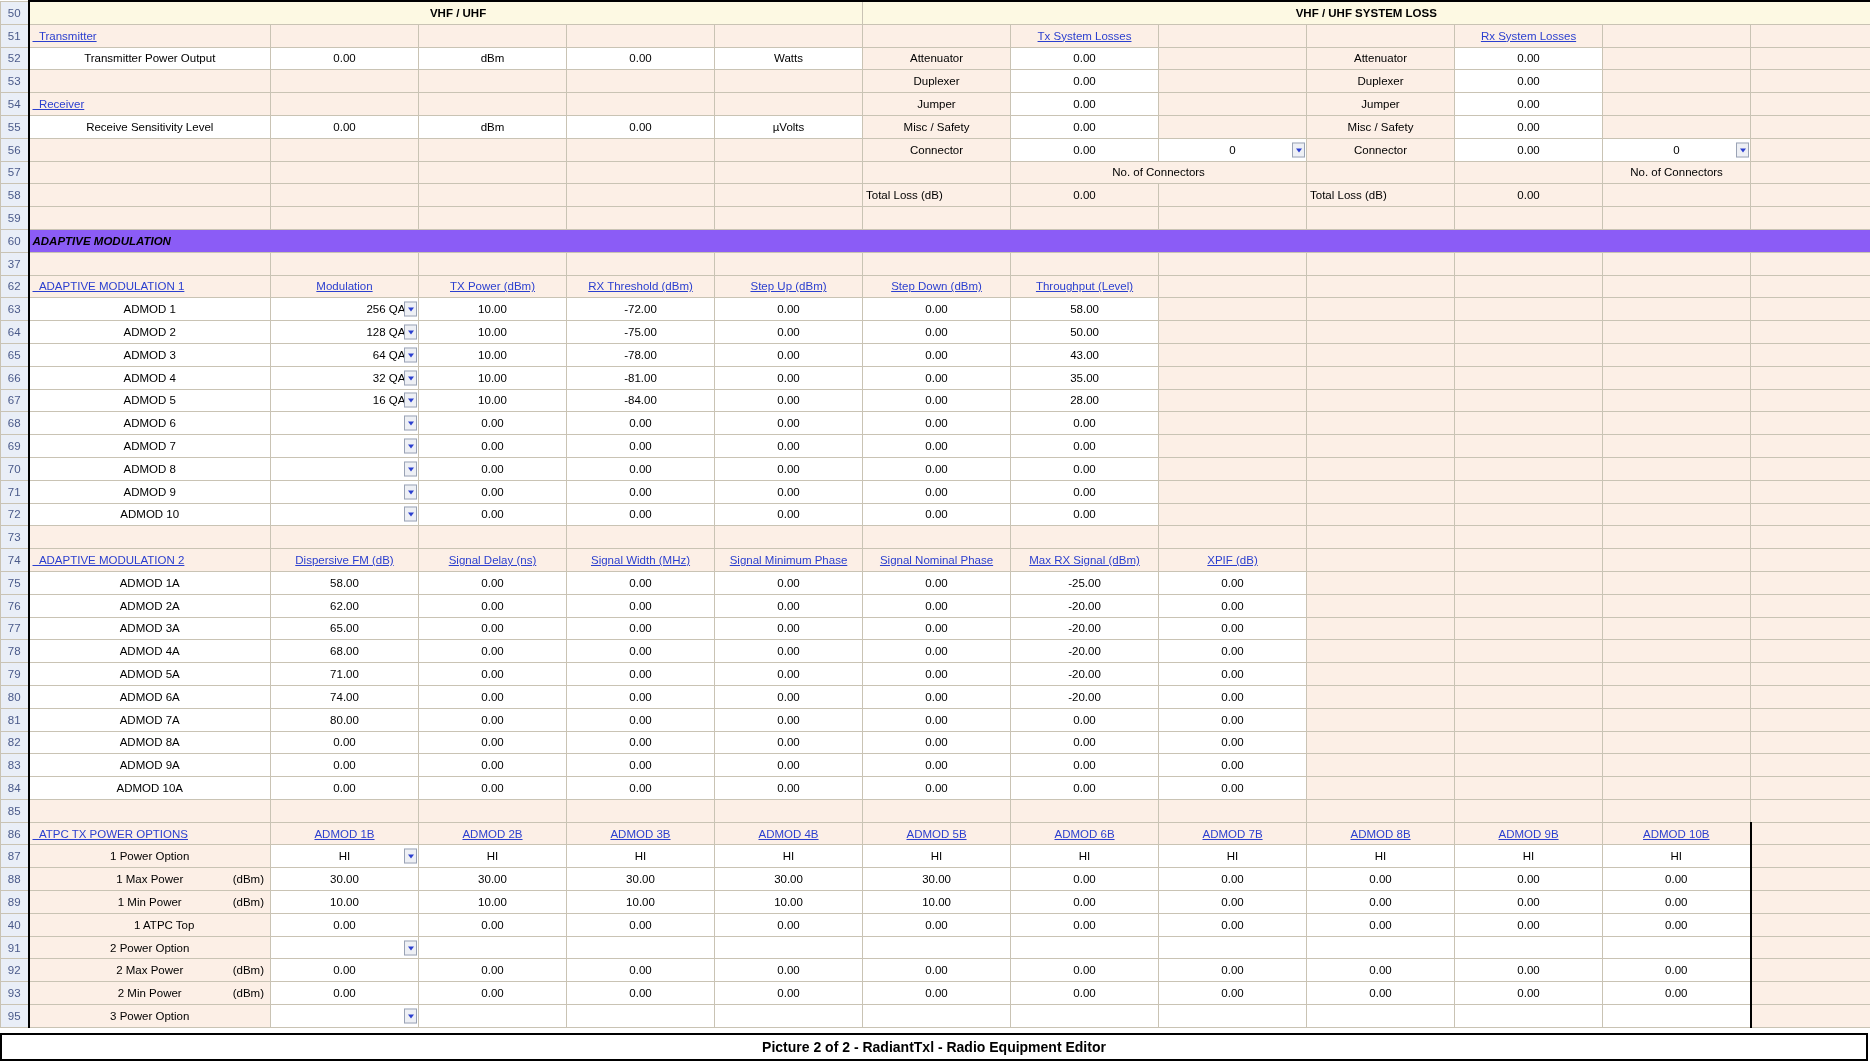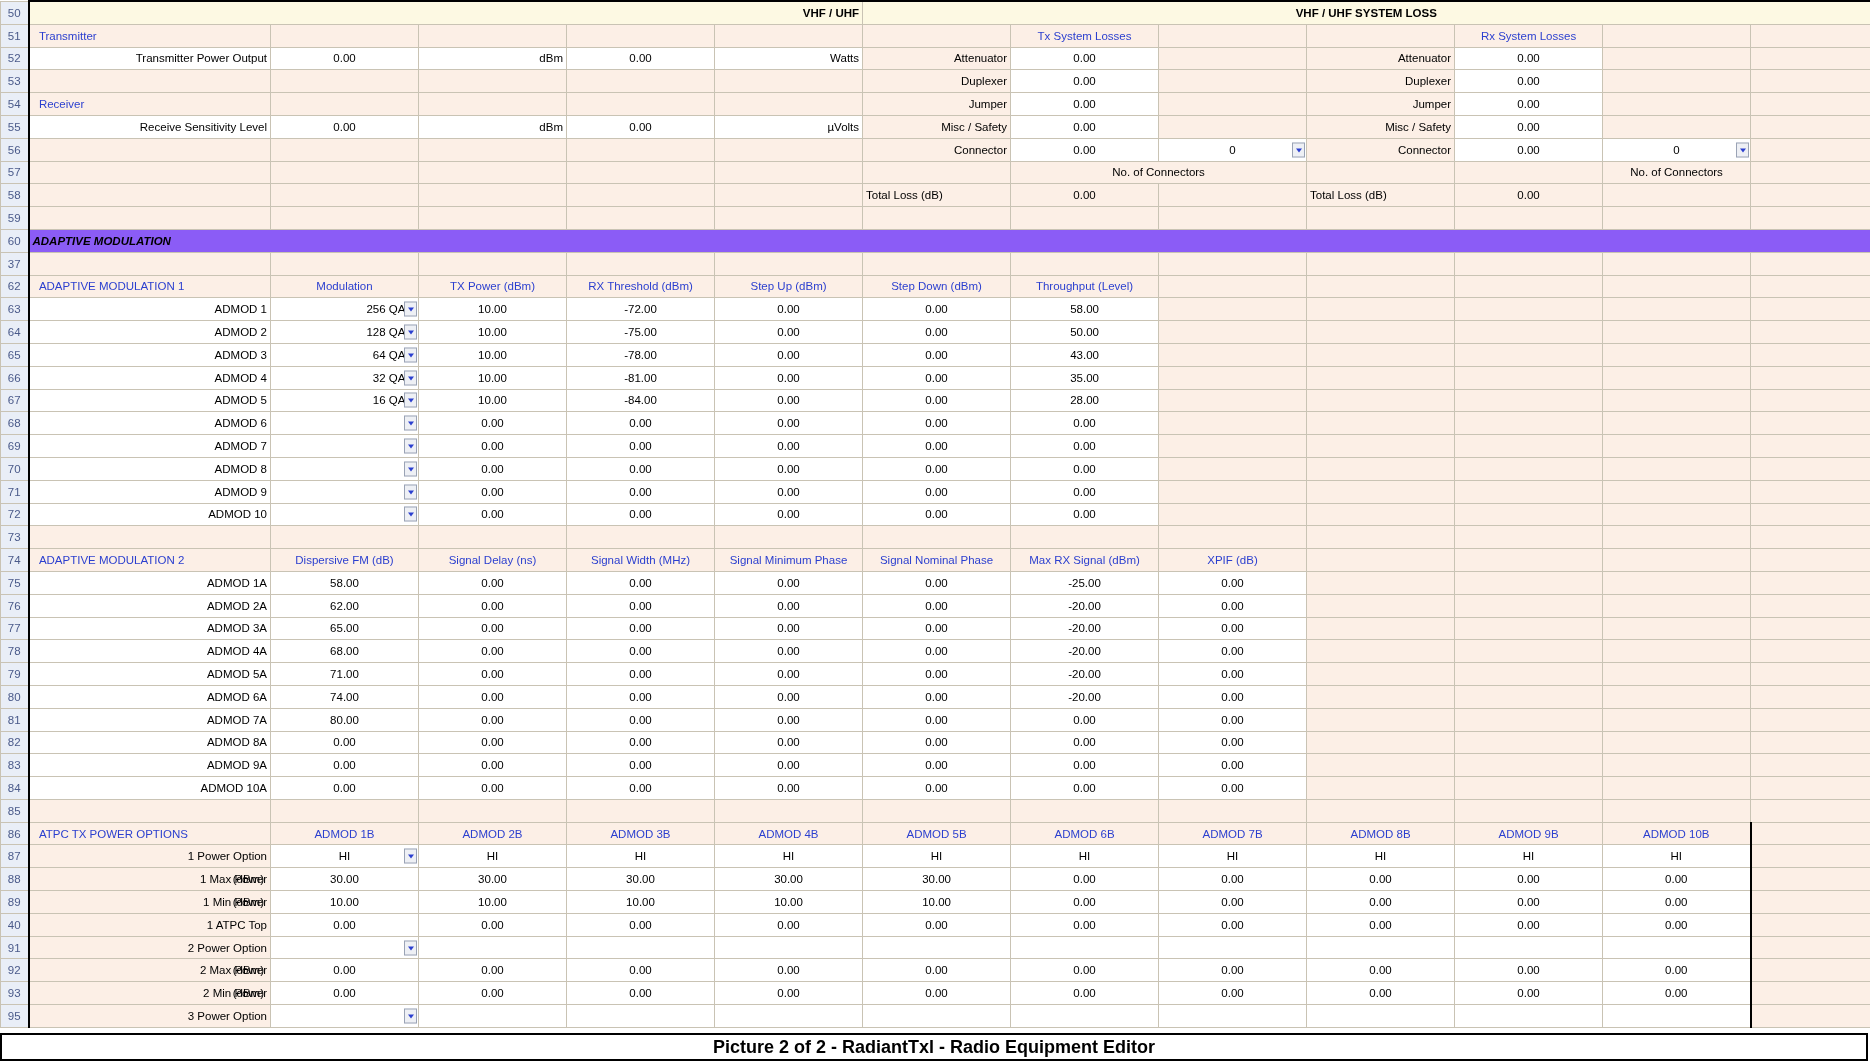--- a/index.html
+++ b/index.html
@@ -3,33 +3,33 @@
 <meta charset="utf-8">
 <style>
   html,body{margin:0;padding:0;background:#ffffff;}
   body{font-family:"Liberation Sans", sans-serif;font-size:11px;color:#000;}
   #sheet{position:relative;width:1870px;height:1061px;background:#fff;box-sizing:border-box;}
   table.grid{border-collapse:collapse;table-layout:fixed;width:1868px;}
   table.grid td{border:1px solid #c9c3b4;height:21.8px;padding:0 3px;overflow:hidden;white-space:nowrap;font-size:11.5px;vertical-align:middle;}
   .rowhead{background:#e9eef7;color:#4a5a8a;text-align:center;font-size:11px;width:28px;border:1px solid #b9c2d6;}
   .peach{background:#fcefe6;}
   .white{background:#ffffff;}
-  .hdrlabel{color:#2b3fcf;}
+  .hdrlabel{color:#2b3fcf;text-decoration:underline;}
   .ctr{text-align:center;}
   .rt{text-align:left;}
-  .lf{text-align:right;}
+  .lf{text-align:center;}
   .titlebar{background:#fdf9e3;font-weight:bold;font-size:12.5px;}
   .sectiontitle{background:#8b5cf6;font-weight:bold;font-size:12.5px;padding-left:18px;font-style:italic;}
   .thickleft{border-left:2px solid #000 !important;}
   .thickright{border-right:2px solid #000 !important;}
   .thicktop{border-top:2px solid #000 !important;}
   .combo{position:relative;padding-right:16px;}
   .combo .arrow{position:absolute;right:1px;top:50%;transform:translateY(-50%);width:13px;height:15px;background:#eef0f5;border:1px solid #9aa3b5;box-sizing:border-box;}
   .combo .arrow:after{content:"";position:absolute;left:3px;top:5px;border-left:3px solid transparent;border-right:3px solid transparent;border-top:4px solid #2b3fcf;}
-  .footer{position:absolute;left:0;bottom:0;width:1868px;height:28px;border:2px solid #000;border-top:2px solid #000;background:#fff;display:flex;align-items:center;justify-content:center;font-weight:bold;font-size:18px;box-sizing:border-box;}
+  .footer{position:absolute;left:0;bottom:0;width:1868px;height:28px;border:2px solid #000;border-top:2px solid #000;background:#fff;display:flex;align-items:center;justify-content:center;font-weight:bold;font-size:14px;box-sizing:border-box;}
 </style>
 </head>
 <body>
 
 <div id="sheet">
   <table class="grid" id="grid">
     <colgroup>
       <col style="width:28px">
       <col style="width:242px">
       <col style="width:148px">

